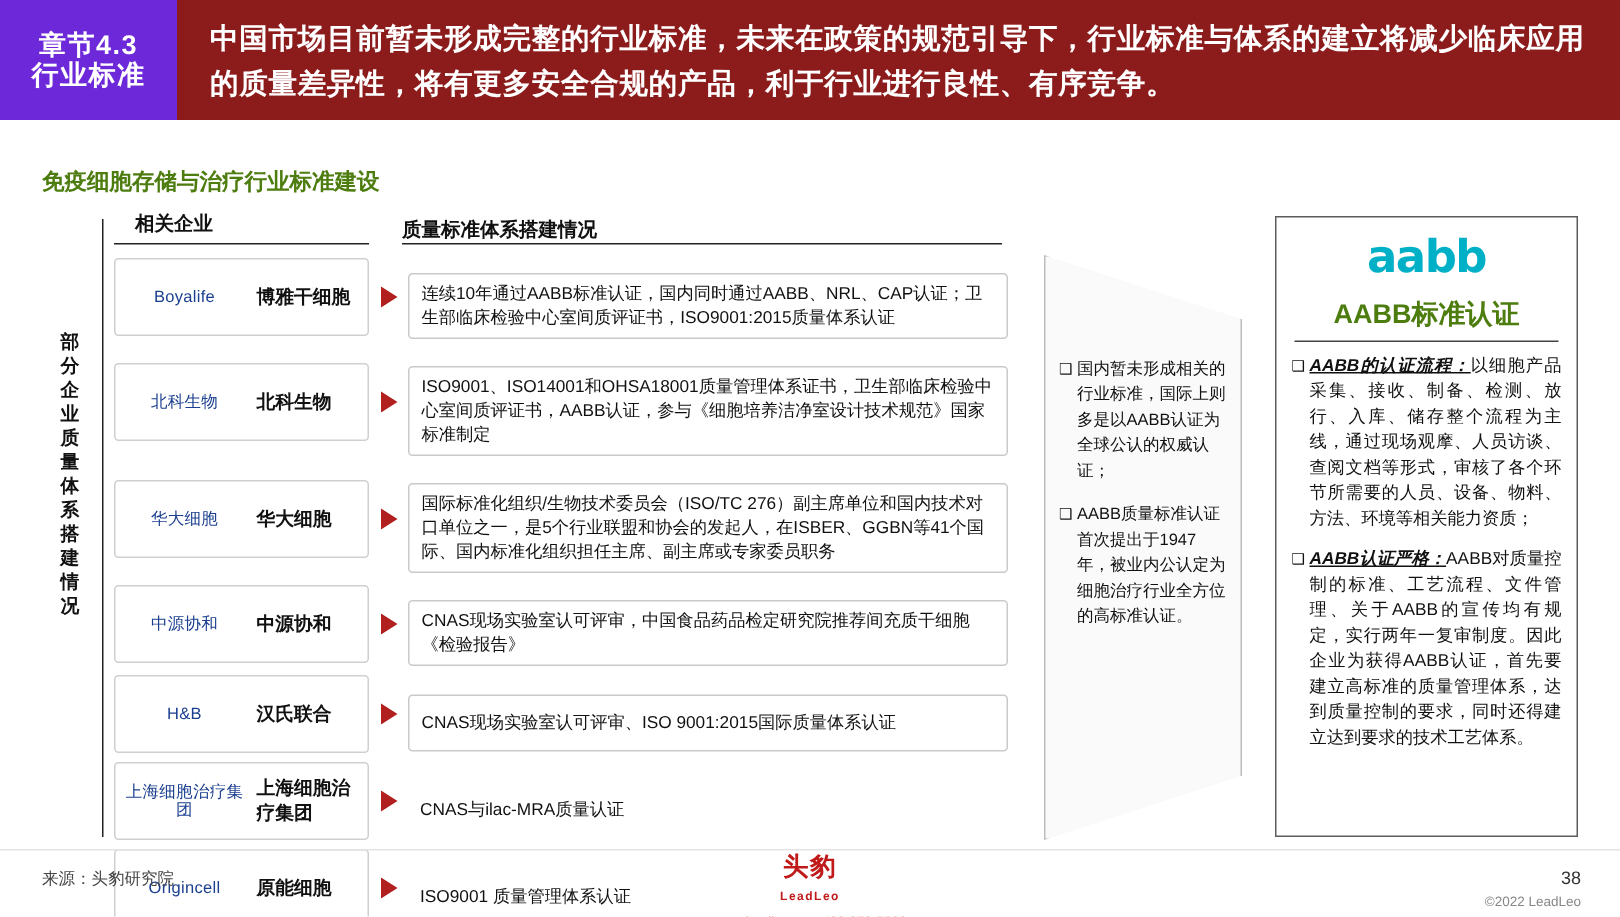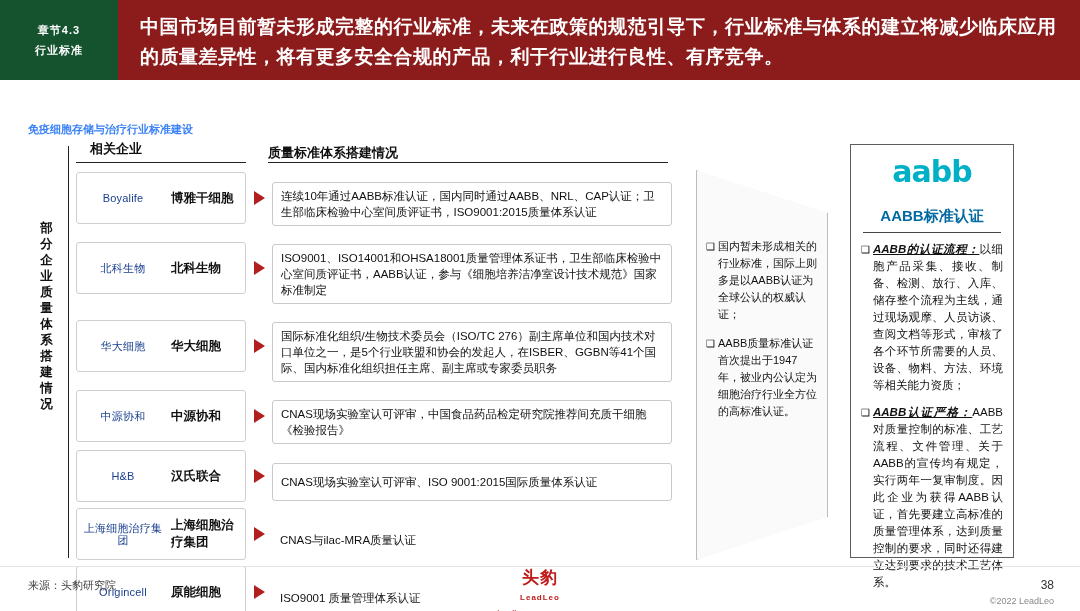--- a/index.html
+++ b/index.html
@@ -9,34 +9,34 @@
     background: #ffffff;
     font-family: "Liberation Sans", sans-serif;
     color: #1a1a1a;
     overflow: hidden;
   }
   .page { position: relative; width: 1080px; height: 611px; background:#fff; }
 
   
   .header { position:absolute; top:0; left:0; width:1080px; height:80px; display:flex; }
   .chapter-tag {
-    width: 118px; height: 80px; background:#14532d; color:#fff;
+    width: 118px; height: 80px; background:#6d28d9; color:#fff;
     display:flex; flex-direction:column; align-items:center; justify-content:center;
-    font-weight:bold; font-size:11px; line-height:20px; letter-spacing:1px;
+    font-weight:bold; font-size:18px; line-height:20px; letter-spacing:1px;
   }
   .header-text {
     flex:1; height:80px; background:#8c1b1b; color:#fff;
     display:flex; align-items:center; padding: 4px 16px 0 22px;
     font-size:19px; font-weight:bold; line-height:30px; letter-spacing:0.5px;
   }
 
   
   .section-title {
-    position:absolute; top:122px; left:28px;
-    font-size:11px; font-weight:bold; color:#3b82f6;
+    position:absolute; top:112px; left:28px;
+    font-size:15px; font-weight:bold; color:#4d7c0f;
   }
 
   
   .content { position:absolute; top:140px; left:28px; width:1024px; height:420px; }
 
   
   .left-label {
     position:absolute; left:8px; top:80px; width:22px;
     font-size:12.5px; font-weight:bold; line-height:16px; color:#111;
     text-align:center; letter-spacing:1px;
@@ -92,28 +92,28 @@
     clip-path: polygon(0% 0%, 100% 11%, 100% 89%, 0% 100%);
     border:1px solid #bbb;
   }
   .funnel-notes { position:absolute; left:10px; top:68px; width:112px; }
   .note { display:flex; font-size:11px; line-height:17px; color:#111; margin-bottom:12px; }
   .note .bullet { width:12px; flex:none; color:#111; font-size:10px; line-height:17px; }
   .note .txt { flex:1; }
 
   
   .right-panel {
-    position:absolute; left:822px; top:4px; width:164px; height:414px;
+    position:absolute; left:822px; top:4px; width:202px; height:414px;
     border:1px solid #5c5c5c; background:#fff; padding:10px 10px 8px 10px;
   }
   .aabb-logo {
     text-align:center; color:#00b0c7; font-size:30px; font-weight:bold;
     letter-spacing:-1px; line-height:34px; font-family:"DejaVu Sans", sans-serif;
   }
-  .aabb-title { text-align:center; font-size:15px; font-weight:bold; margin-top:18px; color:#0369a1; }
+  .aabb-title { text-align:center; font-size:18px; font-weight:bold; margin-top:8px; color:#4d7c0f; }
   .aabb-rule { height:1px; background:#444; margin:6px 2px 8px 2px; }
   .aabb-item { display:flex; font-size:11.5px; line-height:17px; color:#111; margin-bottom:10px; }
   .aabb-item .bullet { width:12px; flex:none; font-size:10px; }
   .aabb-item .txt { flex:1; text-align:justify; }
   .aabb-item .lead { font-weight:bold; text-decoration:underline;font-style:italic; }
 
   
   .source { position:absolute; left:28px; top:578px; font-size:11px; color:#444; }
   .footer-logo {
     position:absolute; left:50%; transform:translateX(-50%); top:568px;

